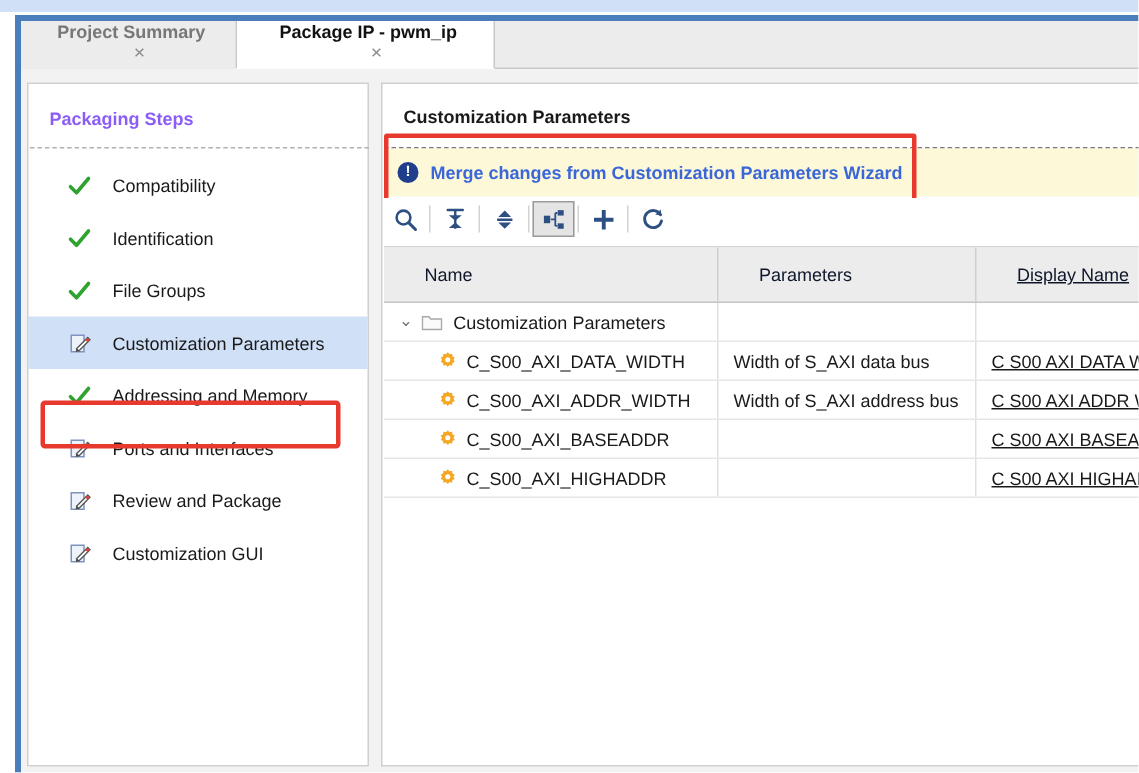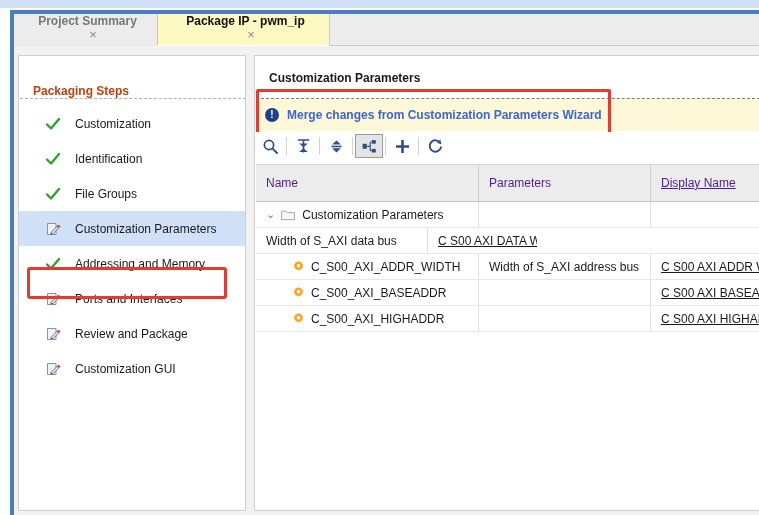--- a/index.html
+++ b/index.html
@@ -77,21 +77,21 @@
   .tab-inactive {
     left: 0;
     width: 143px;
     background: #ececec;
     color: #777777;
   }
   .tab-inactive .tab-label { font-weight: bold; }
   .tab-active {
     left: 143px;
     width: 173px;
-    background: #fef9c3;
+    background: #ffffff;
     color: #111111;
     border-left: 1px solid #c8c8c8;
     border-right: 1px solid #c8c8c8;
     border-bottom: 1px solid #ffffff;
     align-items: center;
   }
   .tab-active .tab-label { font-weight: bold; }
 
   
   .workarea {
@@ -105,24 +105,24 @@
   .left-panel {
     position: absolute;
     left: 4px; top: 9px;
     width: 228px; height: 456px;
     background: #ffffff;
     border: 1px solid #cfcfcf;
     box-sizing: border-box;
   }
   .panel-title {
     position: absolute;
-    left: 14px; top: 28px;
+    left: 14px; top: 16px;
     font-weight: bold;
     font-size: 12px;
-    color: #c2410c;
+    color: #8b5cf6;
   }
   .dashed-sep {
     position: absolute;
     left: 1px; top: 42px;
     width: 226px;
     border-top: 1px dashed #b0b0b0;
   }
   .steps {
     position: absolute;
     left: 0; top: 50px;
@@ -268,23 +268,23 @@
   }
   .thead {
     display: flex;
     height: 36px;
     background: #ececec;
     border-bottom: 1px solid #c4c4c4;
   }
   .th {
     display: flex;
     align-items: center;
-    padding-left: 10px;
-    font-size: 12px;
-    color: #4c1d95;
+    padding-left: 27px;
+    font-size: 12px;
+    color: #0f172a;
     box-sizing: border-box;
     border-right: 1px solid #cfcfcf;
     white-space: nowrap;
     overflow: hidden;
   }
   .col-name { width: 223px; flex: 0 0 223px; }
   .col-desc { width: 172px; flex: 0 0 172px; }
   .col-disp { width: 109px; flex: 0 0 109px; border-right: none; text-decoration: underline; }
 
   .trow {
@@ -343,21 +343,21 @@
     <div class="dashed-sep"></div>
 
     <div class="steps">
 
       <div class="step">
         <span class="step-icon ico-check">
           <svg width="16" height="16" viewBox="0 0 16 16">
               <path d="M2 8.5 L6 12.5 L14 3" stroke="#2fa32f" stroke-width="2.4" fill="none" stroke-linecap="round" stroke-linejoin="round"></path>
             </svg>
         </span>
-        <span class="step-label">Customization</span>
+        <span class="step-label">Compatibility</span>
       </div>
 
       <div class="step">
         <span class="step-icon ico-check">
           <svg width="16" height="16" viewBox="0 0 16 16">
               <path d="M2 8.5 L6 12.5 L14 3" stroke="#2fa32f" stroke-width="2.4" fill="none" stroke-linecap="round" stroke-linejoin="round"></path>
             </svg>
         </span>
         <span class="step-label">Identification</span>
       </div>
@@ -507,20 +507,30 @@
               <path d="M0.6 2.2 H5 L6.1 3.6 H13.4 V10.6 H0.6 Z" fill="#fafafa" stroke="#a8a8a8" stroke-width="1"></path>
             </svg>
           </span>
           <span>Customization Parameters</span>
         </div>
         <div class="td col-desc"></div>
         <div class="td col-disp"></div>
       </div>
 
       <div class="trow">
+        <div class="td col-name">
+          <span class="indent"></span>
+          <span class="gear-ico">
+            <svg width="13" height="13" viewBox="0 0 13 13">
+              <path d="M6.5 0.9 L7.7 2.2 L9.4 1.8 L9.6 3.6 L11.2 4.3 L10.3 5.8 L11.2 7.3 L9.6 8 L9.4 9.8 L7.7 9.4 L6.5 10.7 L5.3 9.4 L3.6 9.8 L3.4 8 L1.8 7.3 L2.7 5.8 L1.8 4.3 L3.4 3.6 L3.6 1.8 L5.3 2.2 Z" fill="#f5a623"></path>
+              <circle cx="6.5" cy="5.8" r="1.7" fill="#ffffff"></circle>
+            </svg>
+          </span>
+          <span>C_S00_AXI_DATA_WIDTH</span>
+        </div>
         <div class="td col-desc">Width of S_AXI data bus</div>
         <div class="td col-disp">C S00 AXI DATA WIDTH</div>
       </div>
 
       <div class="trow">
         <div class="td col-name">
           <span class="indent"></span>
           <span class="gear-ico">
             <svg width="13" height="13" viewBox="0 0 13 13">
               <path d="M6.5 0.9 L7.7 2.2 L9.4 1.8 L9.6 3.6 L11.2 4.3 L10.3 5.8 L11.2 7.3 L9.6 8 L9.4 9.8 L7.7 9.4 L6.5 10.7 L5.3 9.4 L3.6 9.8 L3.4 8 L1.8 7.3 L2.7 5.8 L1.8 4.3 L3.4 3.6 L3.6 1.8 L5.3 2.2 Z" fill="#f5a623"></path>

